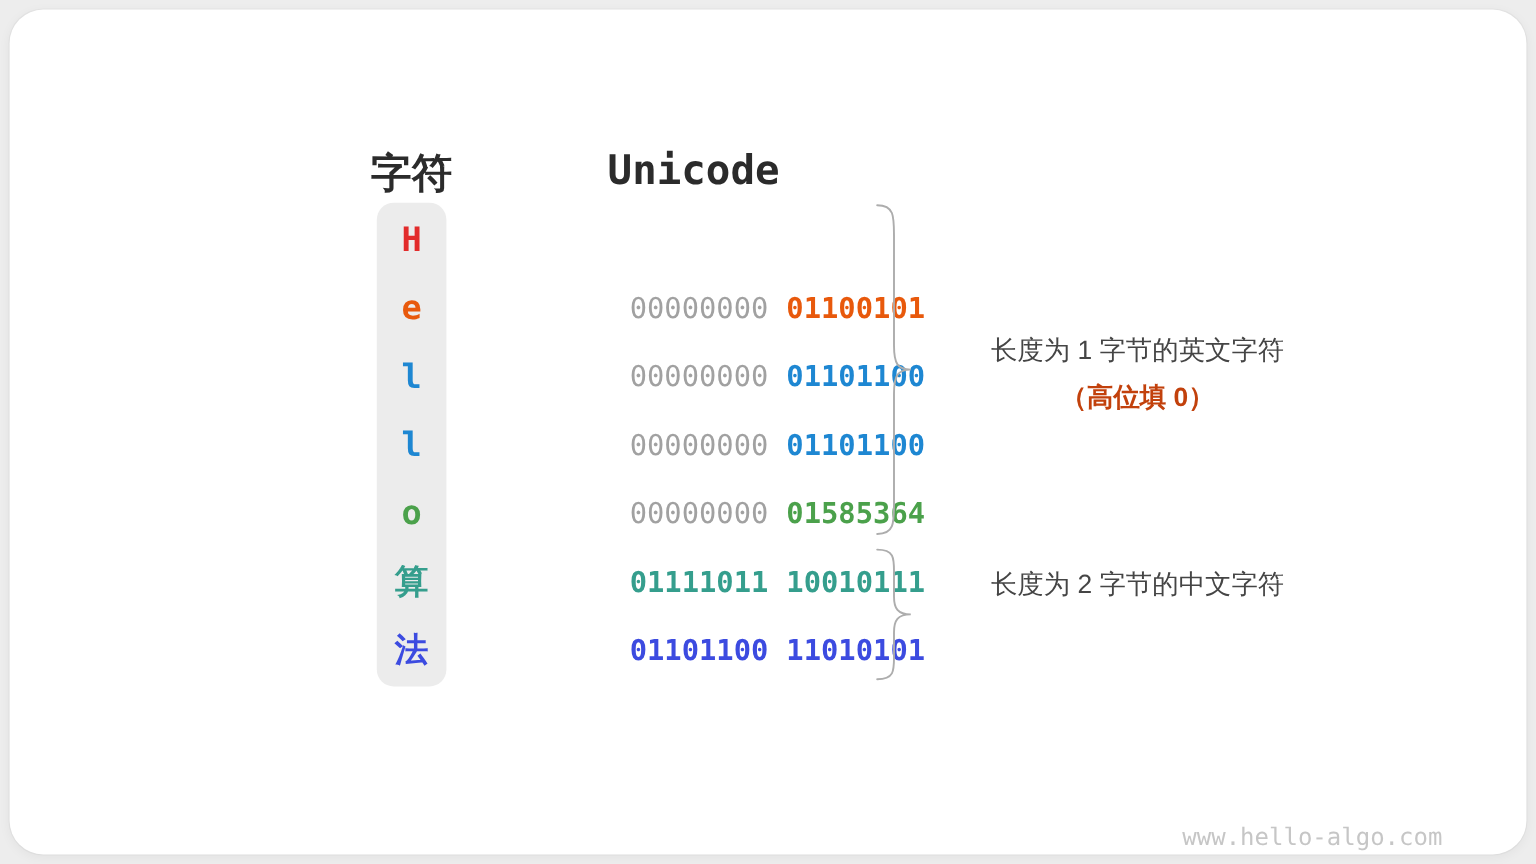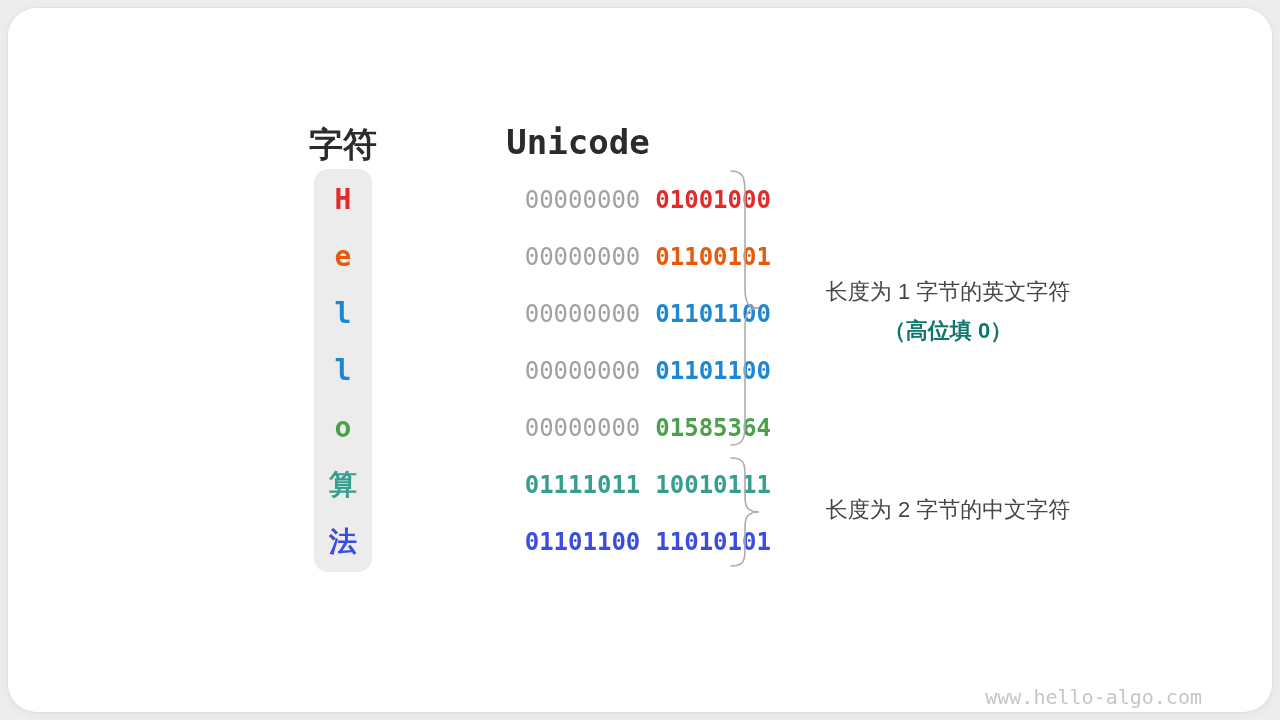--- a/index.html
+++ b/index.html
@@ -80,25 +80,25 @@
     position: absolute;
     left: 782px;
     width: 316px;
     text-align: center;
     font-size: 22px;
     font-weight: 500;
     color: #454545;
     line-height: 39px;
   }
   .annotation .sub {
-    color: #0f766e;
+    color: #c2410c;
     font-weight: 600;
   }
   .ann-1 { top: 264px; }
-  .ann-2 { top: 482px; }
+  .ann-2 { top: 459px; }
   .watermark {
     position: absolute;
     right: 70px;
     top: 677px;
     font-family: "DejaVu Sans Mono", monospace;
     font-size: 20px;
     color: #C6C6C6;
   }
 </style>
 </head>
@@ -107,23 +107,20 @@
 <div class="card">
 
   <div class="hdr hdr-char">字符</div>
   <div class="hdr hdr-unicode">Unicode</div>
 
   <div class="char-col-bg"></div>
 
   <div class="rows">
   <div class="row">
     <span class="char" style="color: rgb(226, 43, 43);">H</span>
-    <span class="bin">
-      <span class="b b1" style="color: rgb(161, 161, 161); font-weight: normal;">00000000</span><span class="gap"></span><span class="b b2" style="color: rgb(226, 43, 43); font-weight: bold;">01001000</span>
-    </span>
   </div>
 
   <div class="row">
     <span class="char" style="color: rgb(232, 89, 12);">e</span>
     <span class="bin">
       <span class="b b1" style="color: rgb(161, 161, 161); font-weight: normal;">00000000</span><span class="gap"></span><span class="b b2" style="color: rgb(232, 89, 12); font-weight: bold;">01100101</span>
     </span>
   </div>
 
   <div class="row">

